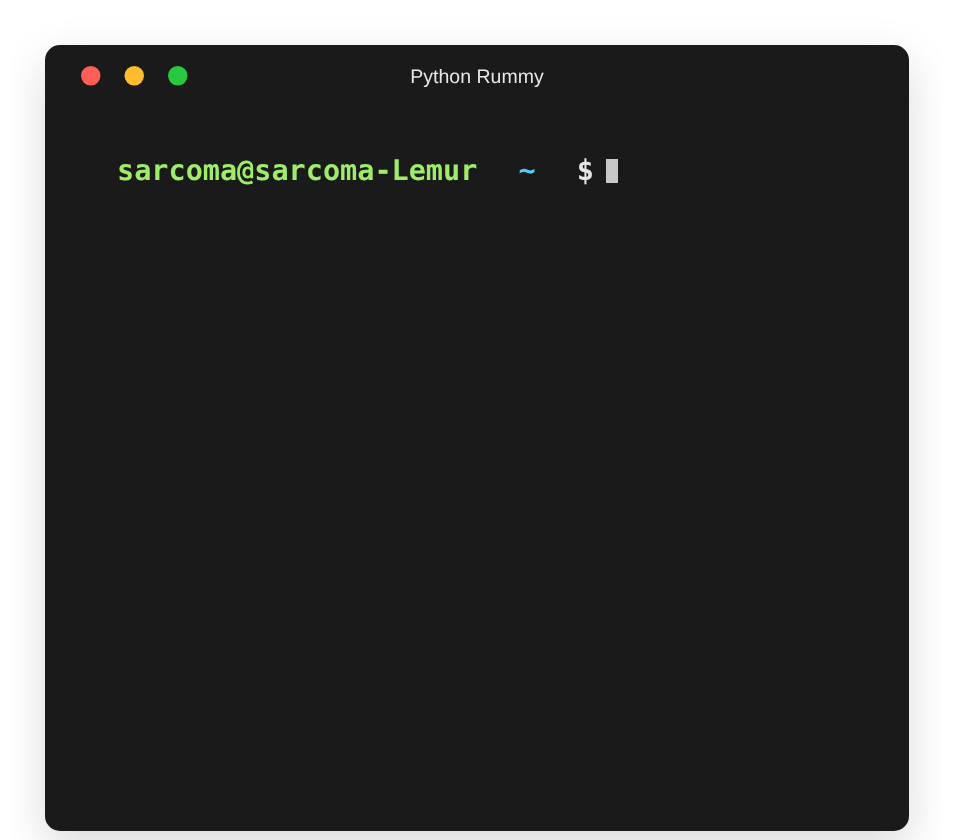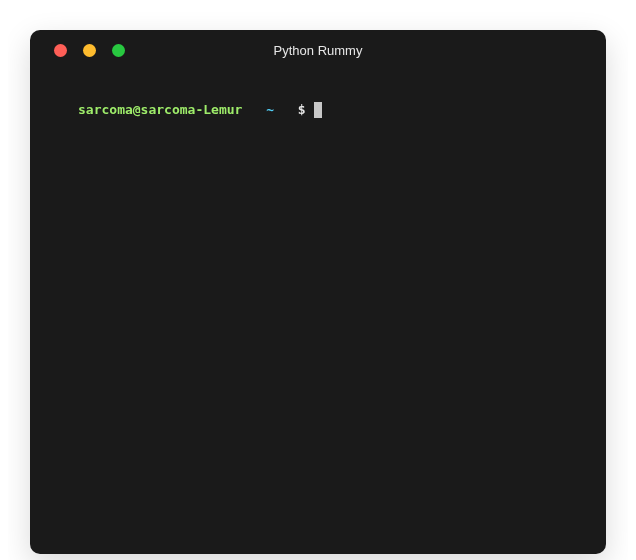--- a/index.html
+++ b/index.html
@@ -52,21 +52,21 @@
       right: 0;
       text-align: center;
       color: #e6e6e6;
       font-size: 13px;
       font-family: -apple-system, BlinkMacSystemFont, "Segoe UI", sans-serif;
       pointer-events: none;
     }
     .terminal-body {
       flex: 1;
       padding: 18px 36px;
-      font-size: 13px;
+      font-size: 19px;
       line-height: 1.5;
       color: #e6e6e6;
       overflow: auto;
     }
     .prompt-line {
       display: flex;
       align-items: center;
       gap: 0;
       white-space: pre;
       font-weight: bold;

